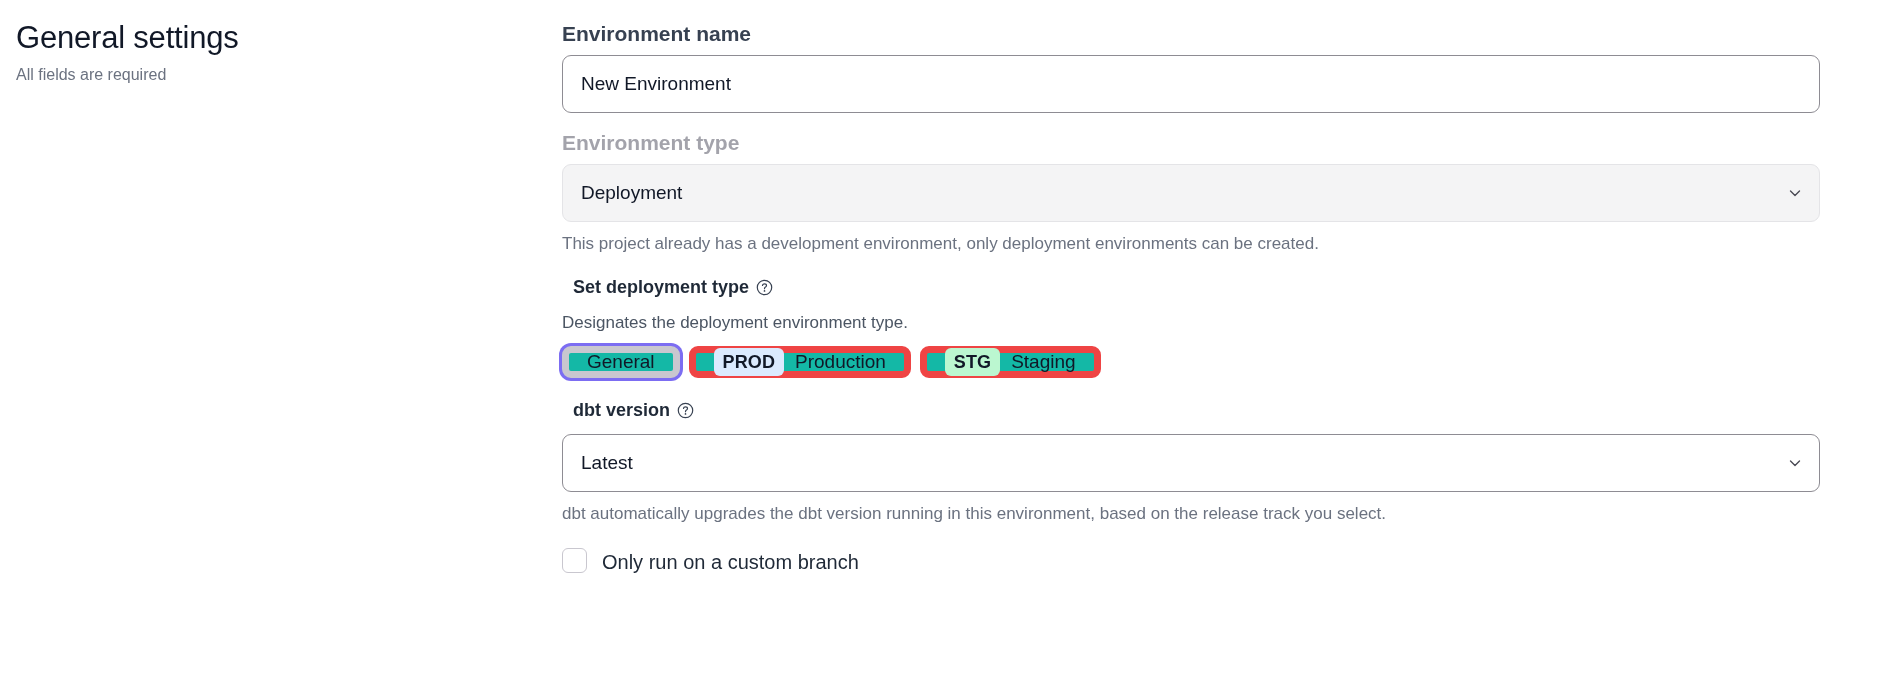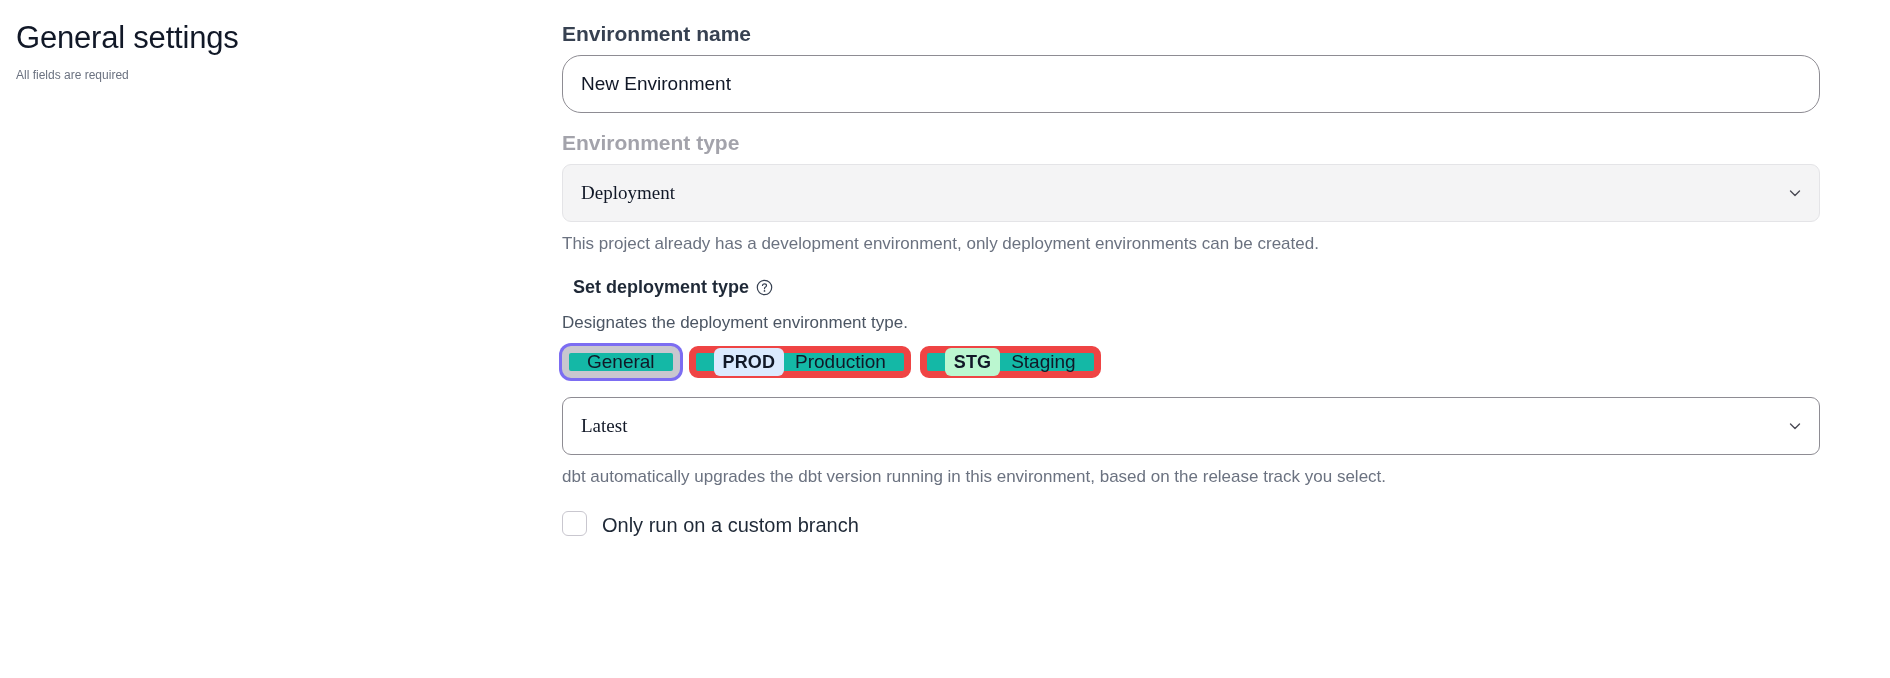--- a/index.html
+++ b/index.html
@@ -33,21 +33,21 @@
   }
   .page-title {
     font-size: 31px;
     line-height: 40px;
     font-weight: 400;
     color: #111827;
     letter-spacing: -0.2px;
     margin: 0;
   }
   .page-subtitle {
-    font-size: 12px;
+    font-size: 16px;
     line-height: 26px;
     color: #6b7280;
     margin: 4px 0 0 0;
     font-weight: 400;
   }
 
   
   .form-col {
     flex: 1 1 auto;
     padding: 22px 35px 0 0;
@@ -62,35 +62,34 @@
     margin: 0 0 9px 0;
   }
   .field-label.muted {
     color: #a3a3ab;
   }
 
   .text-input {
     width: 100%;
     height: 58px;
     border: 1px solid #8e8c93;
-    border-radius: 19px;
+    border-radius: 9px;
     background: #ffffff;
     font-family: "Liberation Sans", sans-serif;
     font-size: 19px;
     color: #111827;
     padding: 0 18px;
     outline: none;
     display: flex;
     align-items: center;
   }
 
   .select-wrap {
     position: relative;
     width: 100%;
-    font-family: Liberation Serif, serif;
   }
   .select-box {
     width: 100%;
     height: 58px;
     border-radius: 9px;
     display: flex;
     align-items: center;
     padding: 0 18px;
     font-size: 19px;
     color: #111827;
@@ -270,20 +269,30 @@
           <span class="toggle-label">Production</span>
         </button>
         <button class="toggle-btn">
           <span class="badge badge-stg">STG</span>
           <span class="toggle-label">Staging</span>
         </button>
       </div>
     </div>
 
     <div style="margin-top:19px">
+      <div class="sub-heading">
+        <span>dbt version</span>
+        <span class="help-icon">
+          <svg width="17" height="17" viewBox="0 0 17 17" fill="none" xmlns="http://www.w3.org/2000/svg">
+            <circle cx="8.5" cy="8.5" r="7.2" stroke="#374151" stroke-width="1.2"></circle>
+            <path d="M6.5 6.4C6.6 5.4 7.4 4.8 8.5 4.8C9.7 4.8 10.5 5.5 10.5 6.5C10.5 7.4 10 7.8 9.2 8.3C8.6 8.7 8.5 9 8.5 9.7" stroke="#374151" stroke-width="1.2" stroke-linecap="round"></path>
+            <circle cx="8.5" cy="11.9" r="0.85" fill="#374151"></circle>
+          </svg>
+        </span>
+      </div>
       <div class="select-wrap" style="margin-top:9px">
         <div class="select-box enabled">Latest</div>
         <span class="chevron">
           <svg width="16" height="16" viewBox="0 0 16 16" fill="none" xmlns="http://www.w3.org/2000/svg">
             <path d="M3.5 6L8 10.5L12.5 6" stroke="#4b4b55" stroke-width="1.4" stroke-linecap="round" stroke-linejoin="round"></path>
           </svg>
         </span>
       </div>
       <p class="helper-text">dbt automatically upgrades the dbt version running in this environment, based on the release track you select.</p>
     </div>

